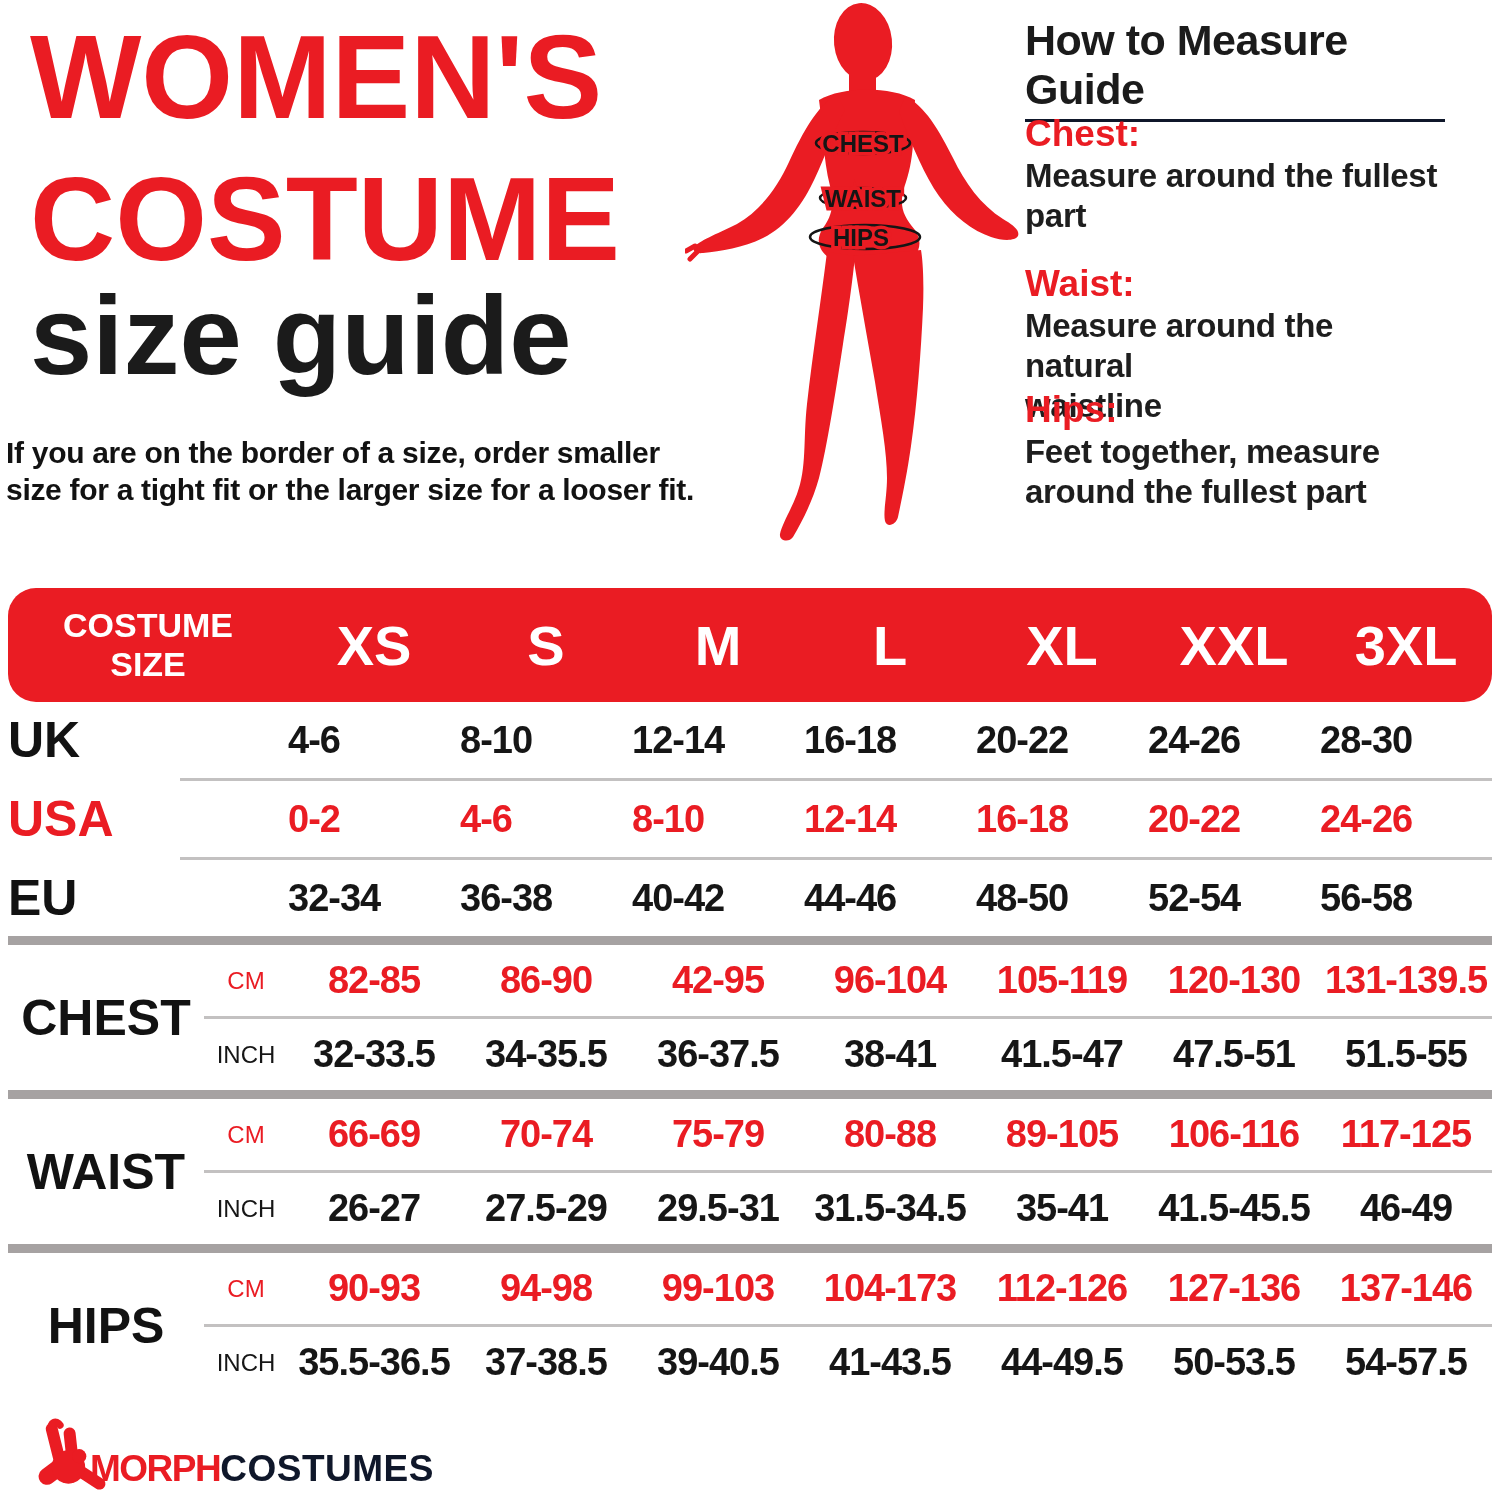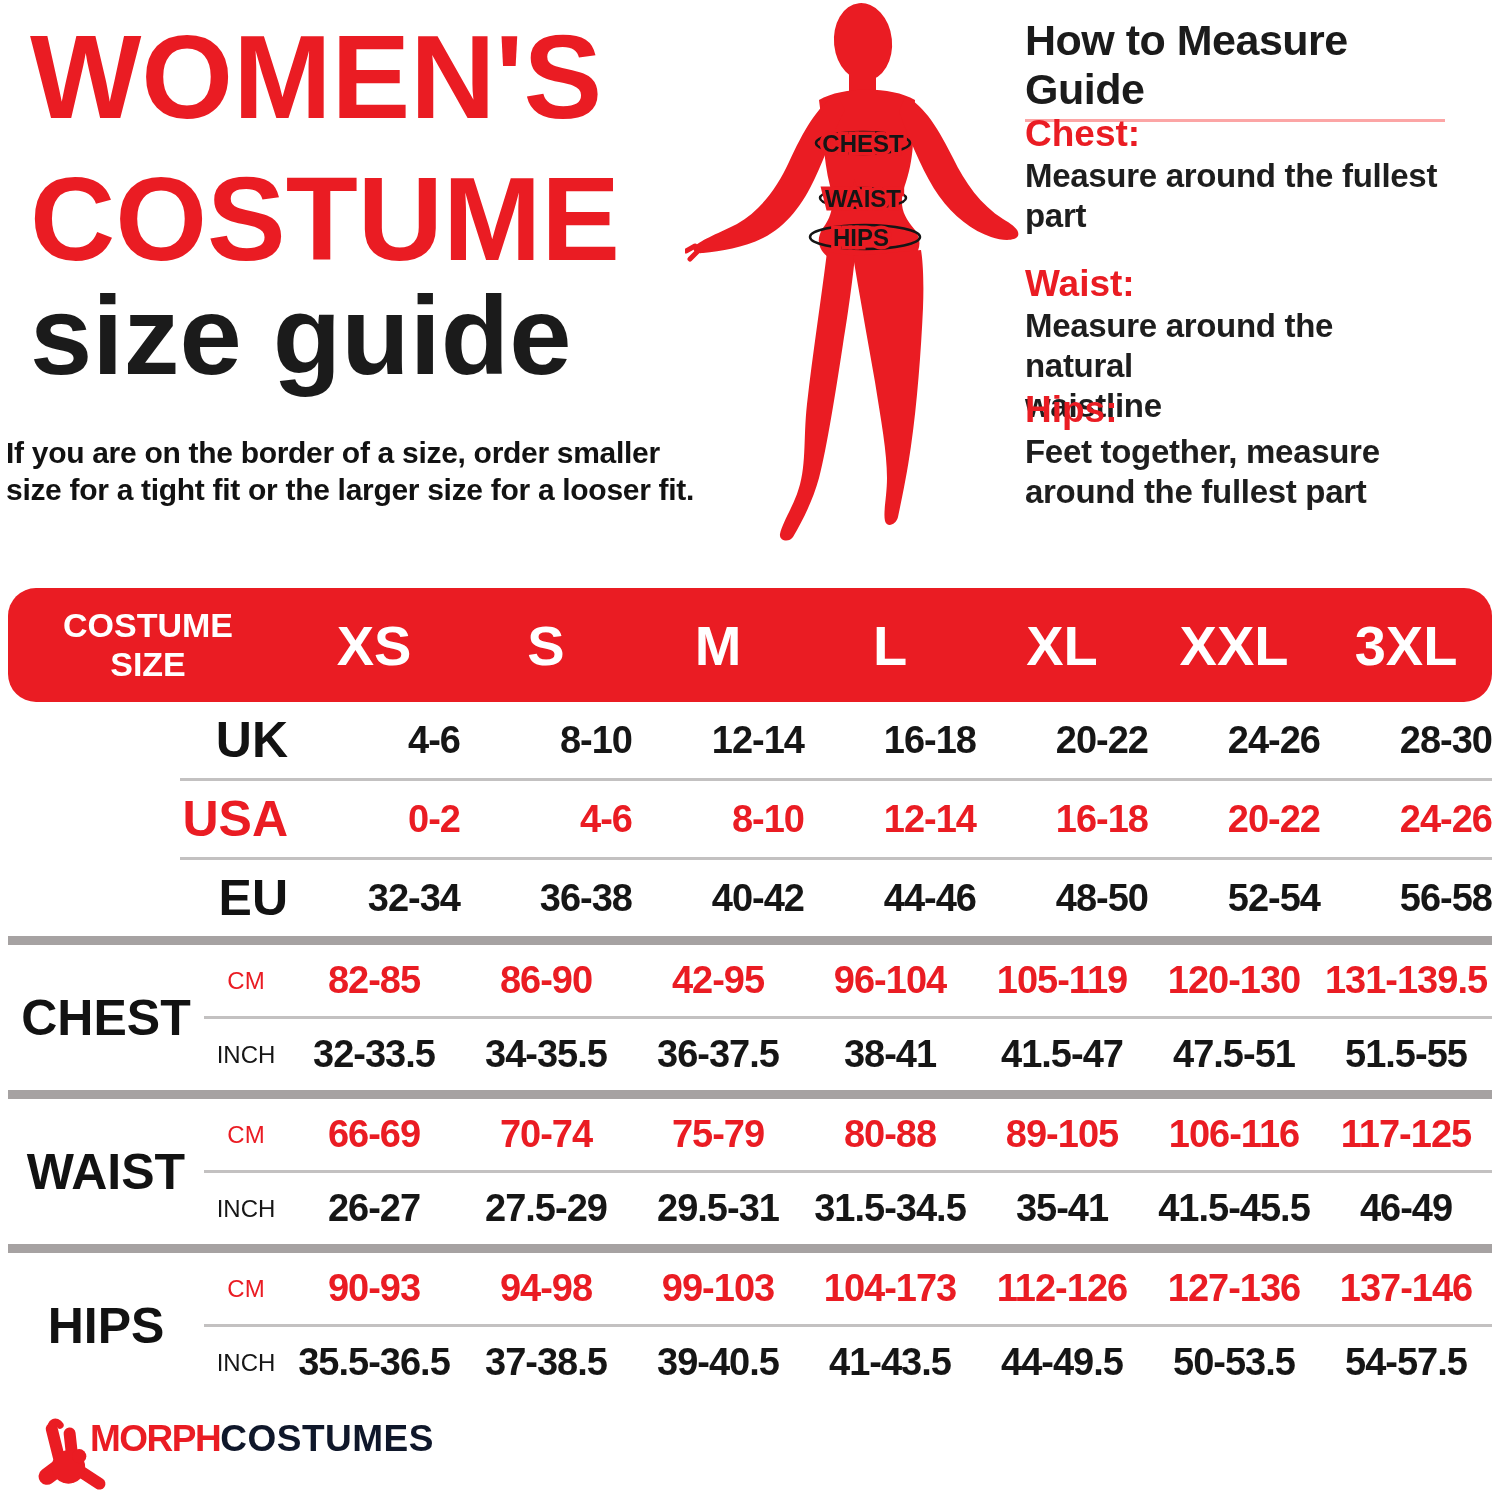--- a/index.html
+++ b/index.html
@@ -20,49 +20,49 @@
   
   .note{position:absolute;left:6px;top:434px;font-size:30px;font-weight:bold;
     color:#121212;line-height:37px;letter-spacing:-0.3px}
 
   
   .figure{position:absolute;left:685px;top:0px}
 
   
   .guide{position:absolute;left:1025px;top:16px;width:420px;height:540px}
   .g-head{display:inline-block;font-size:43px;font-weight:bold;color:#1b1b1b;
-    border-bottom:3px solid #fca5a5;padding-bottom:5px;letter-spacing:-0.5px}
+    border-bottom:3px solid #0f172a;padding-bottom:5px;letter-spacing:-0.5px}
   .g-sec{position:absolute;left:0}
   .g-label{color:var(--red);font-size:37px;font-weight:bold;line-height:44px}
   .g-text{font-size:33px;font-weight:bold;color:#1e1e1e;line-height:40px;letter-spacing:-0.3px}
 
   
   .table{position:absolute;left:8px;top:588px;width:1484px}
   .thead{background:var(--red);border-radius:28px;height:114px;display:grid;
     grid-template-columns:280px repeat(7,1fr);align-items:center;text-align:center}
   .thead .hlabel{color:#fff;font-weight:bold;font-size:34px;line-height:39px}
   .thead .hsize{color:#fff;font-weight:bold;font-size:56px}
   .row{display:grid;grid-template-columns:280px repeat(7,1fr);height:76px;
-    align-items:center;text-align:right}
+    align-items:center;text-align:left}
   .rlabel{font-size:50px;font-weight:bold;color:#121212}
   .val{font-size:38px;font-weight:bold;letter-spacing:-1px;color:var(--ink)}
   .row.usa .rlabel,.row.usa .val{color:var(--red)}
   .hr-thin{height:3px;background:var(--thin);margin-left:172px}
   .hr-thick{height:9px;background:var(--thick)}
   .sec{display:grid;grid-template-columns:196px 84px repeat(7,1fr);
     grid-template-rows:71px 3px 71px;align-items:center;text-align:center}
   .slabel{grid-column:1;grid-row:1/span 3;font-size:50px;font-weight:bold;color:#121212}
   .sub{font-size:24px;font-weight:normal;letter-spacing:0}
   .sub.cm{color:var(--red)}
   .sub.inch{color:var(--ink)}
   .sec .cmv{color:var(--red)}
   .sec-hr{grid-column:2/10;grid-row:2;height:3px;background:var(--thin);width:100%}
 
   
-  .logo{position:absolute;left:36px;top:1418px;display:flex;}
+  .logo{position:absolute;left:36px;top:1418px;display:flex;align-items:flex-end}
   .logo svg{display:block}
   .brand{display:flex;align-items:baseline;margin-left:-18px;margin-bottom:2px}
   .b-bold{font-size:37px;font-weight:bold;color:var(--red);letter-spacing:-1.5px}
   .b-light{font-size:37px;font-weight:bold;color:#0f172a;letter-spacing:0.5px}
 </style>
 </head>
 <body>
 
 <div class="title">
   <div class="t-red">WOMEN'S</div>

